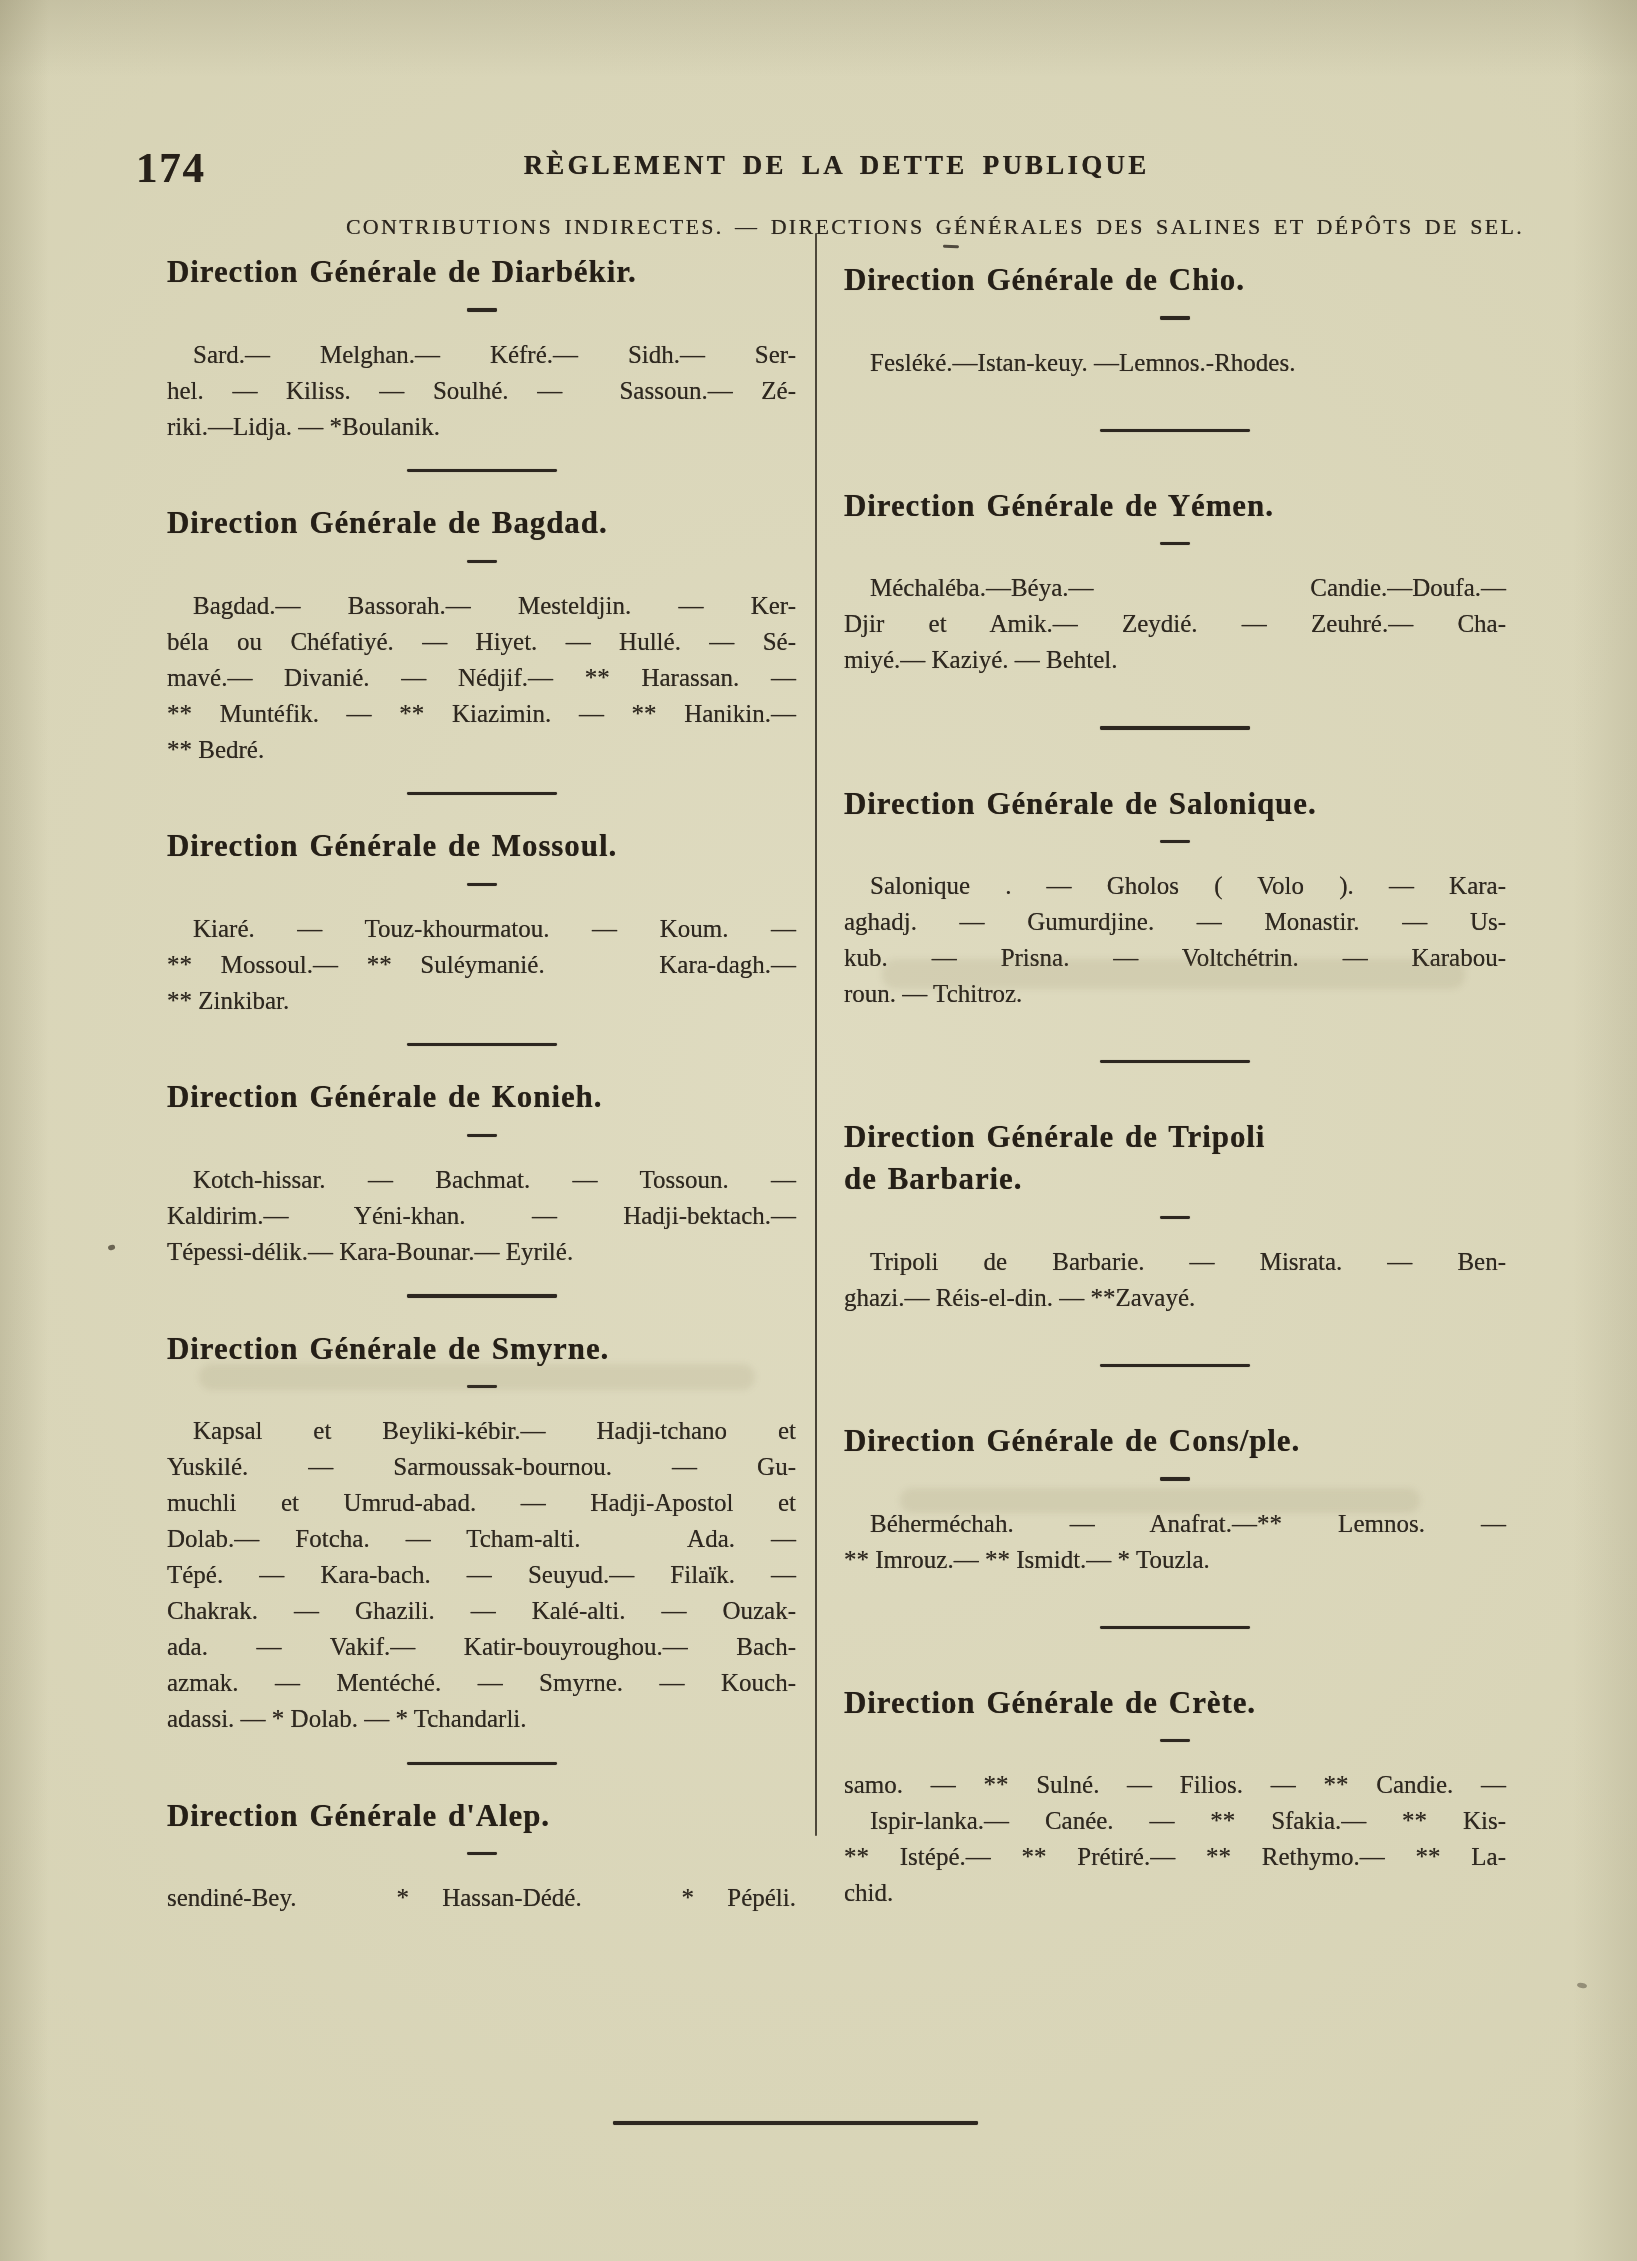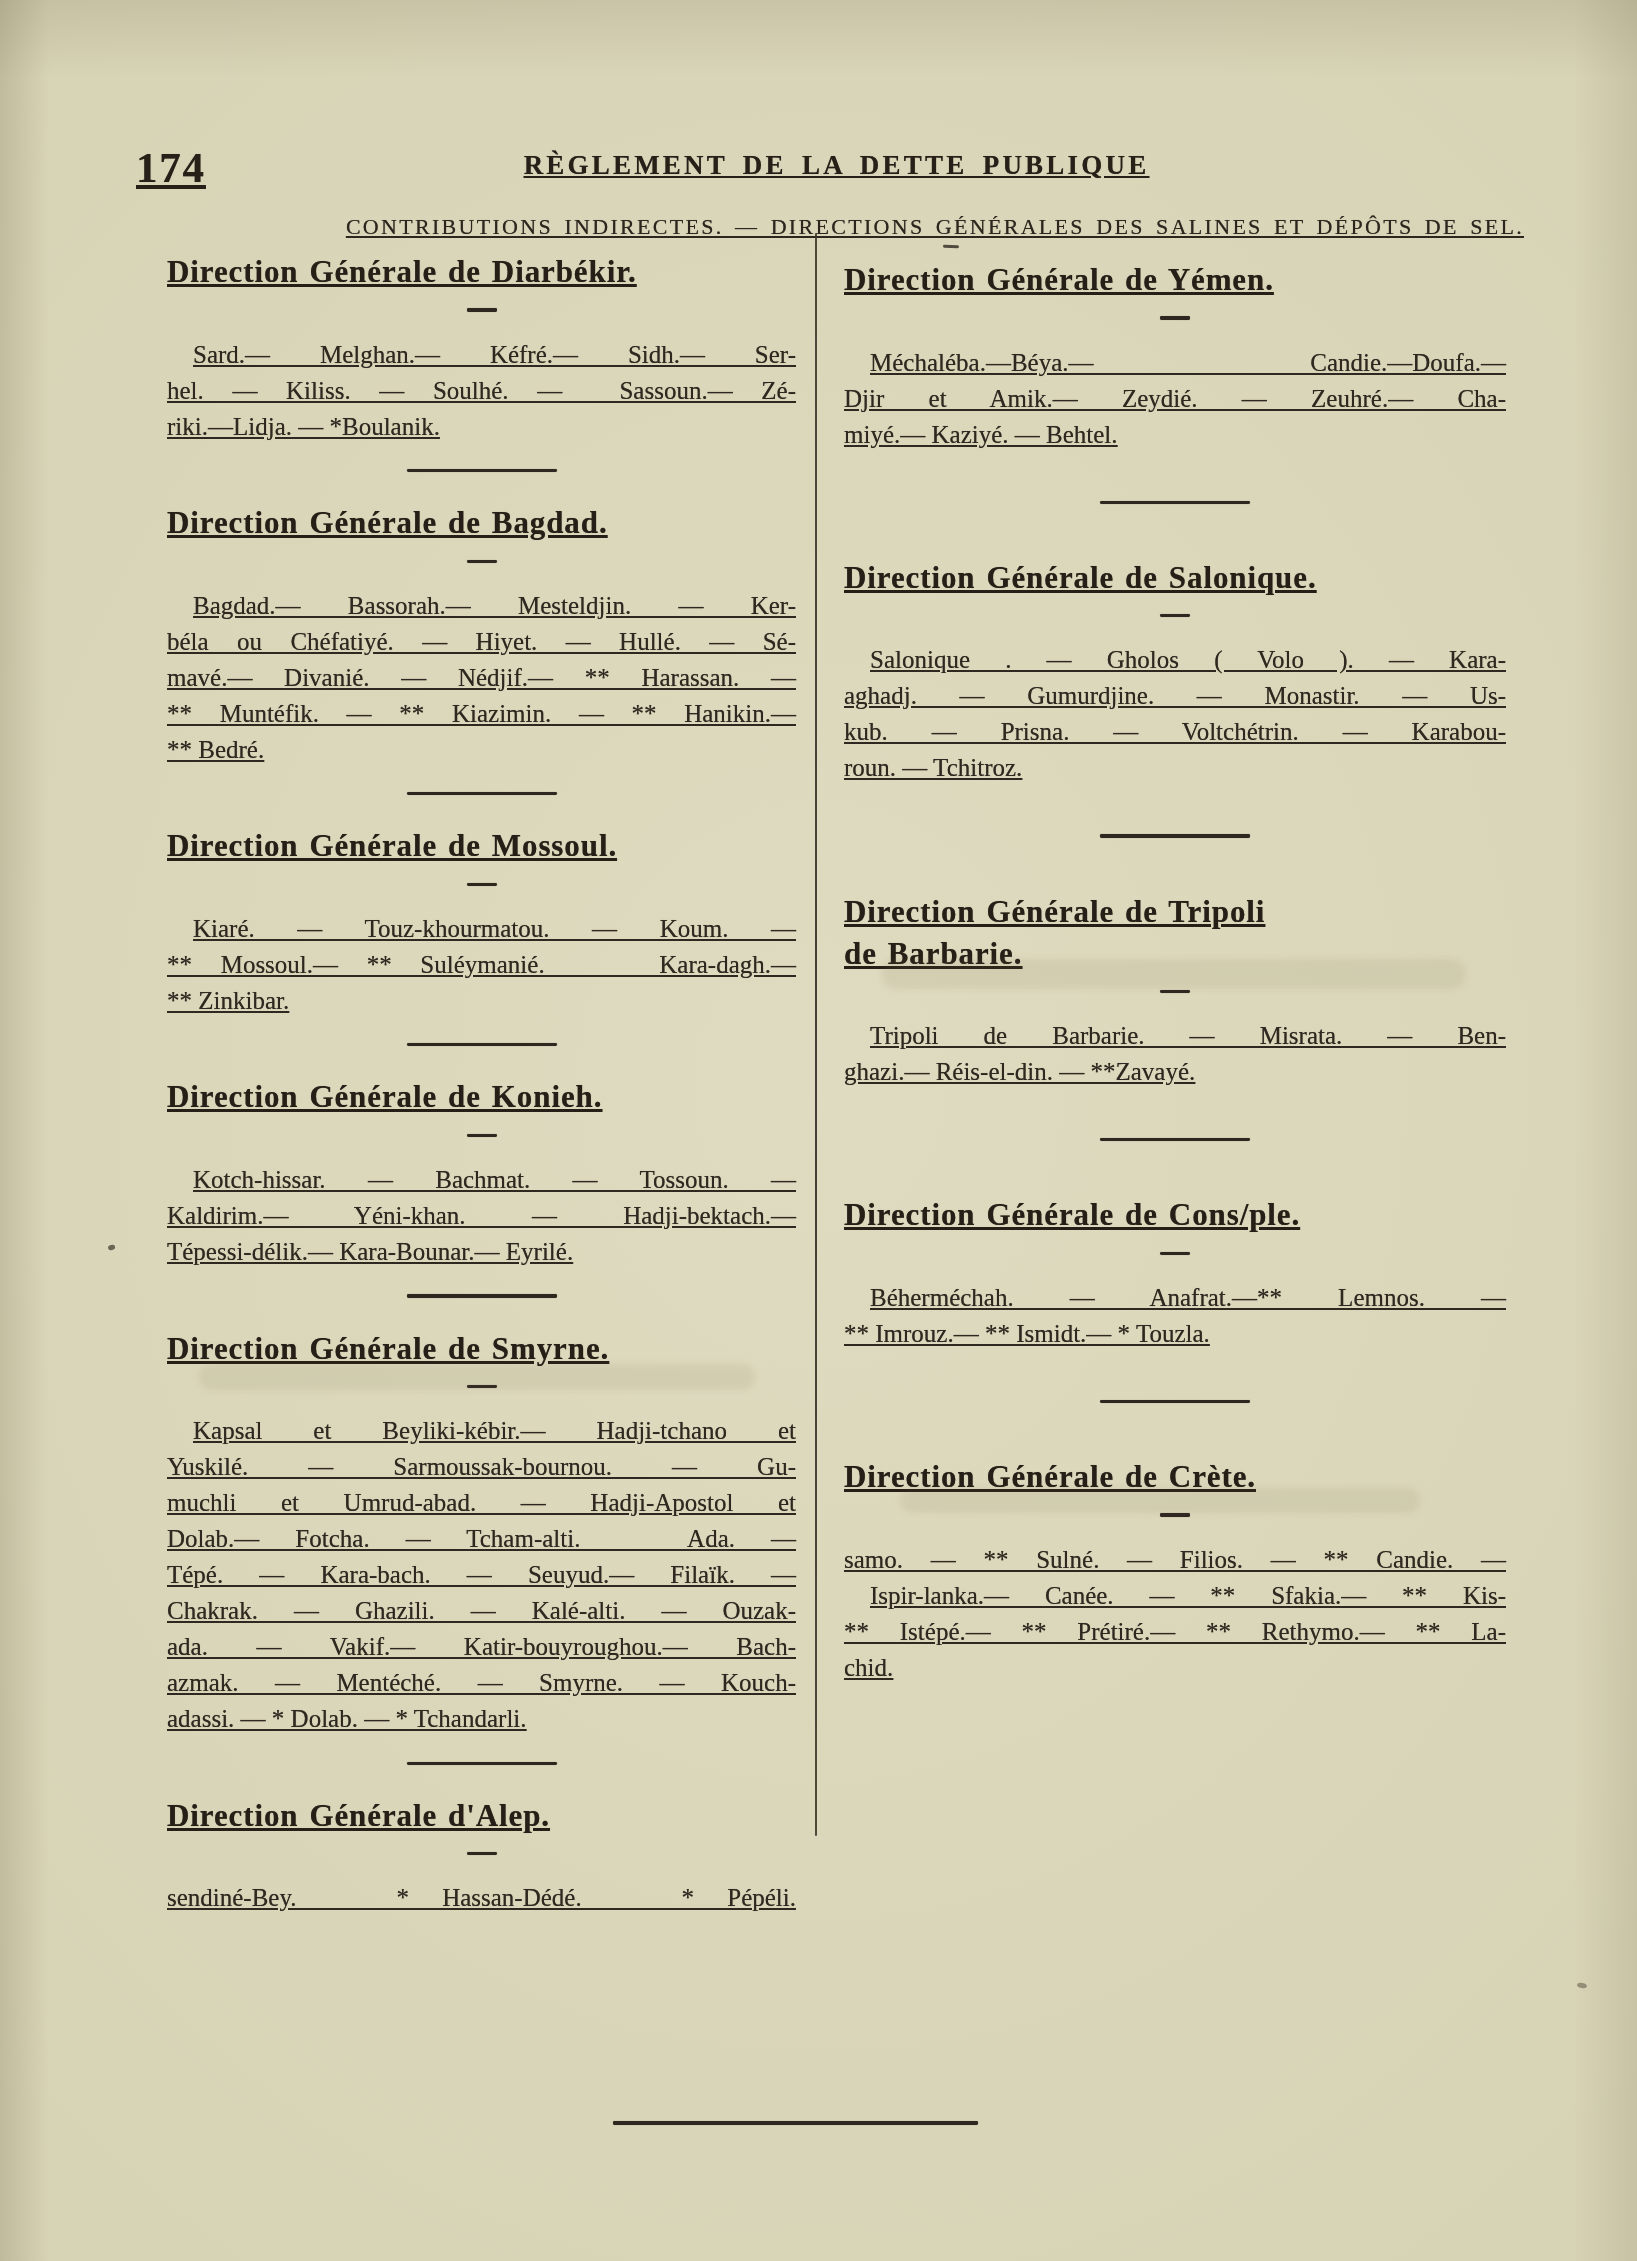--- a/index.html
+++ b/index.html
@@ -12,21 +12,21 @@
     position: relative;
     width: 1638px; height: 2583px;
     overflow: hidden;
     background:
       radial-gradient(ellipse 120% 90% at 50% 42%, rgba(250,247,231,0.22), rgba(250,247,231,0) 62%),
       linear-gradient(90deg, rgba(96,88,56,0.20), rgba(96,88,56,0) 3%, rgba(96,88,56,0) 96%, rgba(96,88,56,0.14)),
       linear-gradient(0deg, rgba(80,72,44,0.26), rgba(80,72,44,0) 3%, rgba(80,72,44,0) 97%, rgba(90,82,52,0.14)),
       #d7d3b5;
     color: #2d2720;
   }
-  .ink { text-shadow: 0 0 0.5px rgba(40,33,24,0.55), 0 0 1.4px rgba(40,33,24,0.14); text-decoration: underline; }
+  .ink { text-shadow: 0 0 0.5px rgba(40,33,24,0.55), 0 0 1.4px rgba(40,33,24,0.14); }
 
   
   .page-number {
     position: absolute; left: 136px; top: 143px;
     font-size: 43px; font-weight: 700; letter-spacing: 1.8px;
     color: #262019;
   }
   .running-title {
     position: absolute; left: 167px; top: 150px; width: 1339px;
     text-align: center;
@@ -212,20 +212,30 @@
           <span class="heading-line">Direction Générale d'Alep.</span>
         </h2>
     <div class="head-dash"></div>
     <div class="dg-body justify-last">
           <div class="body-line ink para-last">sendiné-Bey.   * Hassan-Dédé.   * Pépéli.</div>
         </div>
 
   </section>
 </div>
   <div class="col col-right">
+  <section class="dg-section">
+    <h2 class="dg-heading ink">
+          <span class="heading-line">Direction Générale de Chio.</span>
+        </h2>
+    <div class="head-dash"></div>
+    <div class="dg-body">
+          <div class="body-line ink first para-last">Fesléké.—Istan-keuy. —Lemnos.-Rhodes.</div>
+        </div>
+    <div class="section-rule"></div>
+  </section>
 
   <section class="dg-section">
     <h2 class="dg-heading ink">
           <span class="heading-line">Direction Générale de Yémen.</span>
         </h2>
     <div class="head-dash"></div>
     <div class="dg-body">
           <div class="body-line ink first">Méchaléba.—Béya.— Candie.—Doufa.—</div>
           <div class="body-line ink">Djir et Amik.— Zeydié. — Zeuhré.— Cha-</div>
           <div class="body-line ink para-last">miyé.— Kaziyé. — Behtel.</div>

